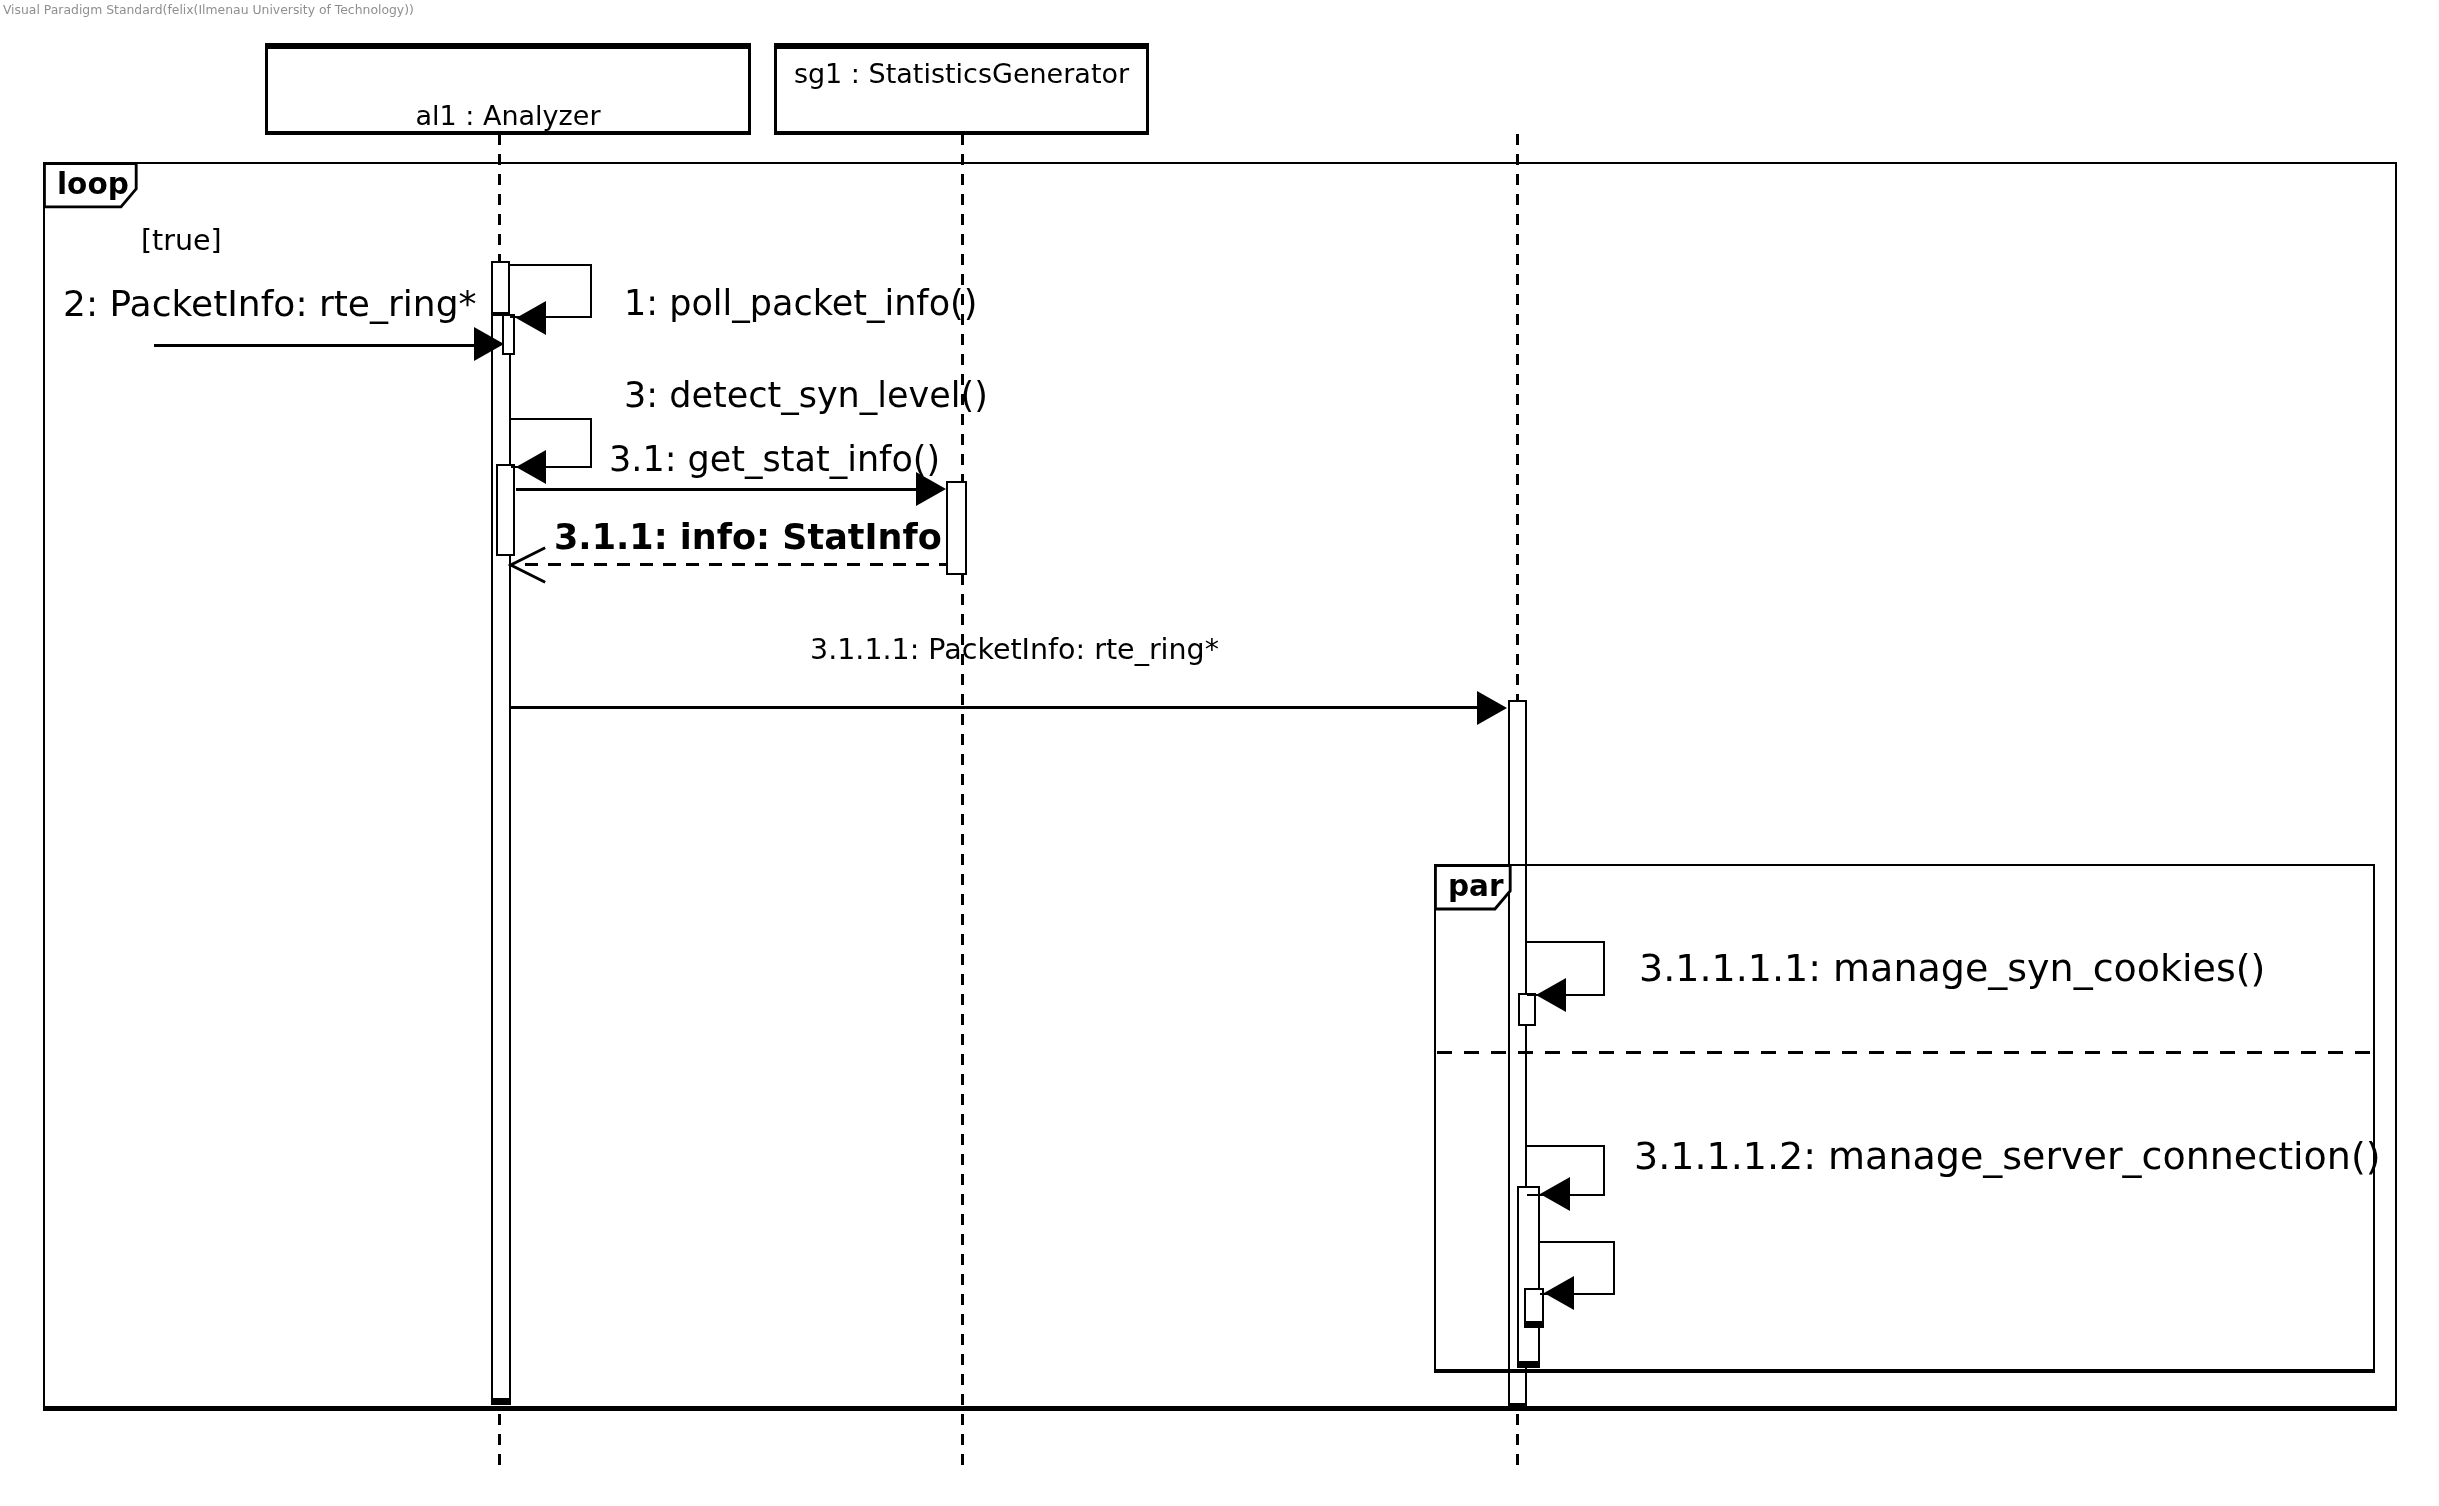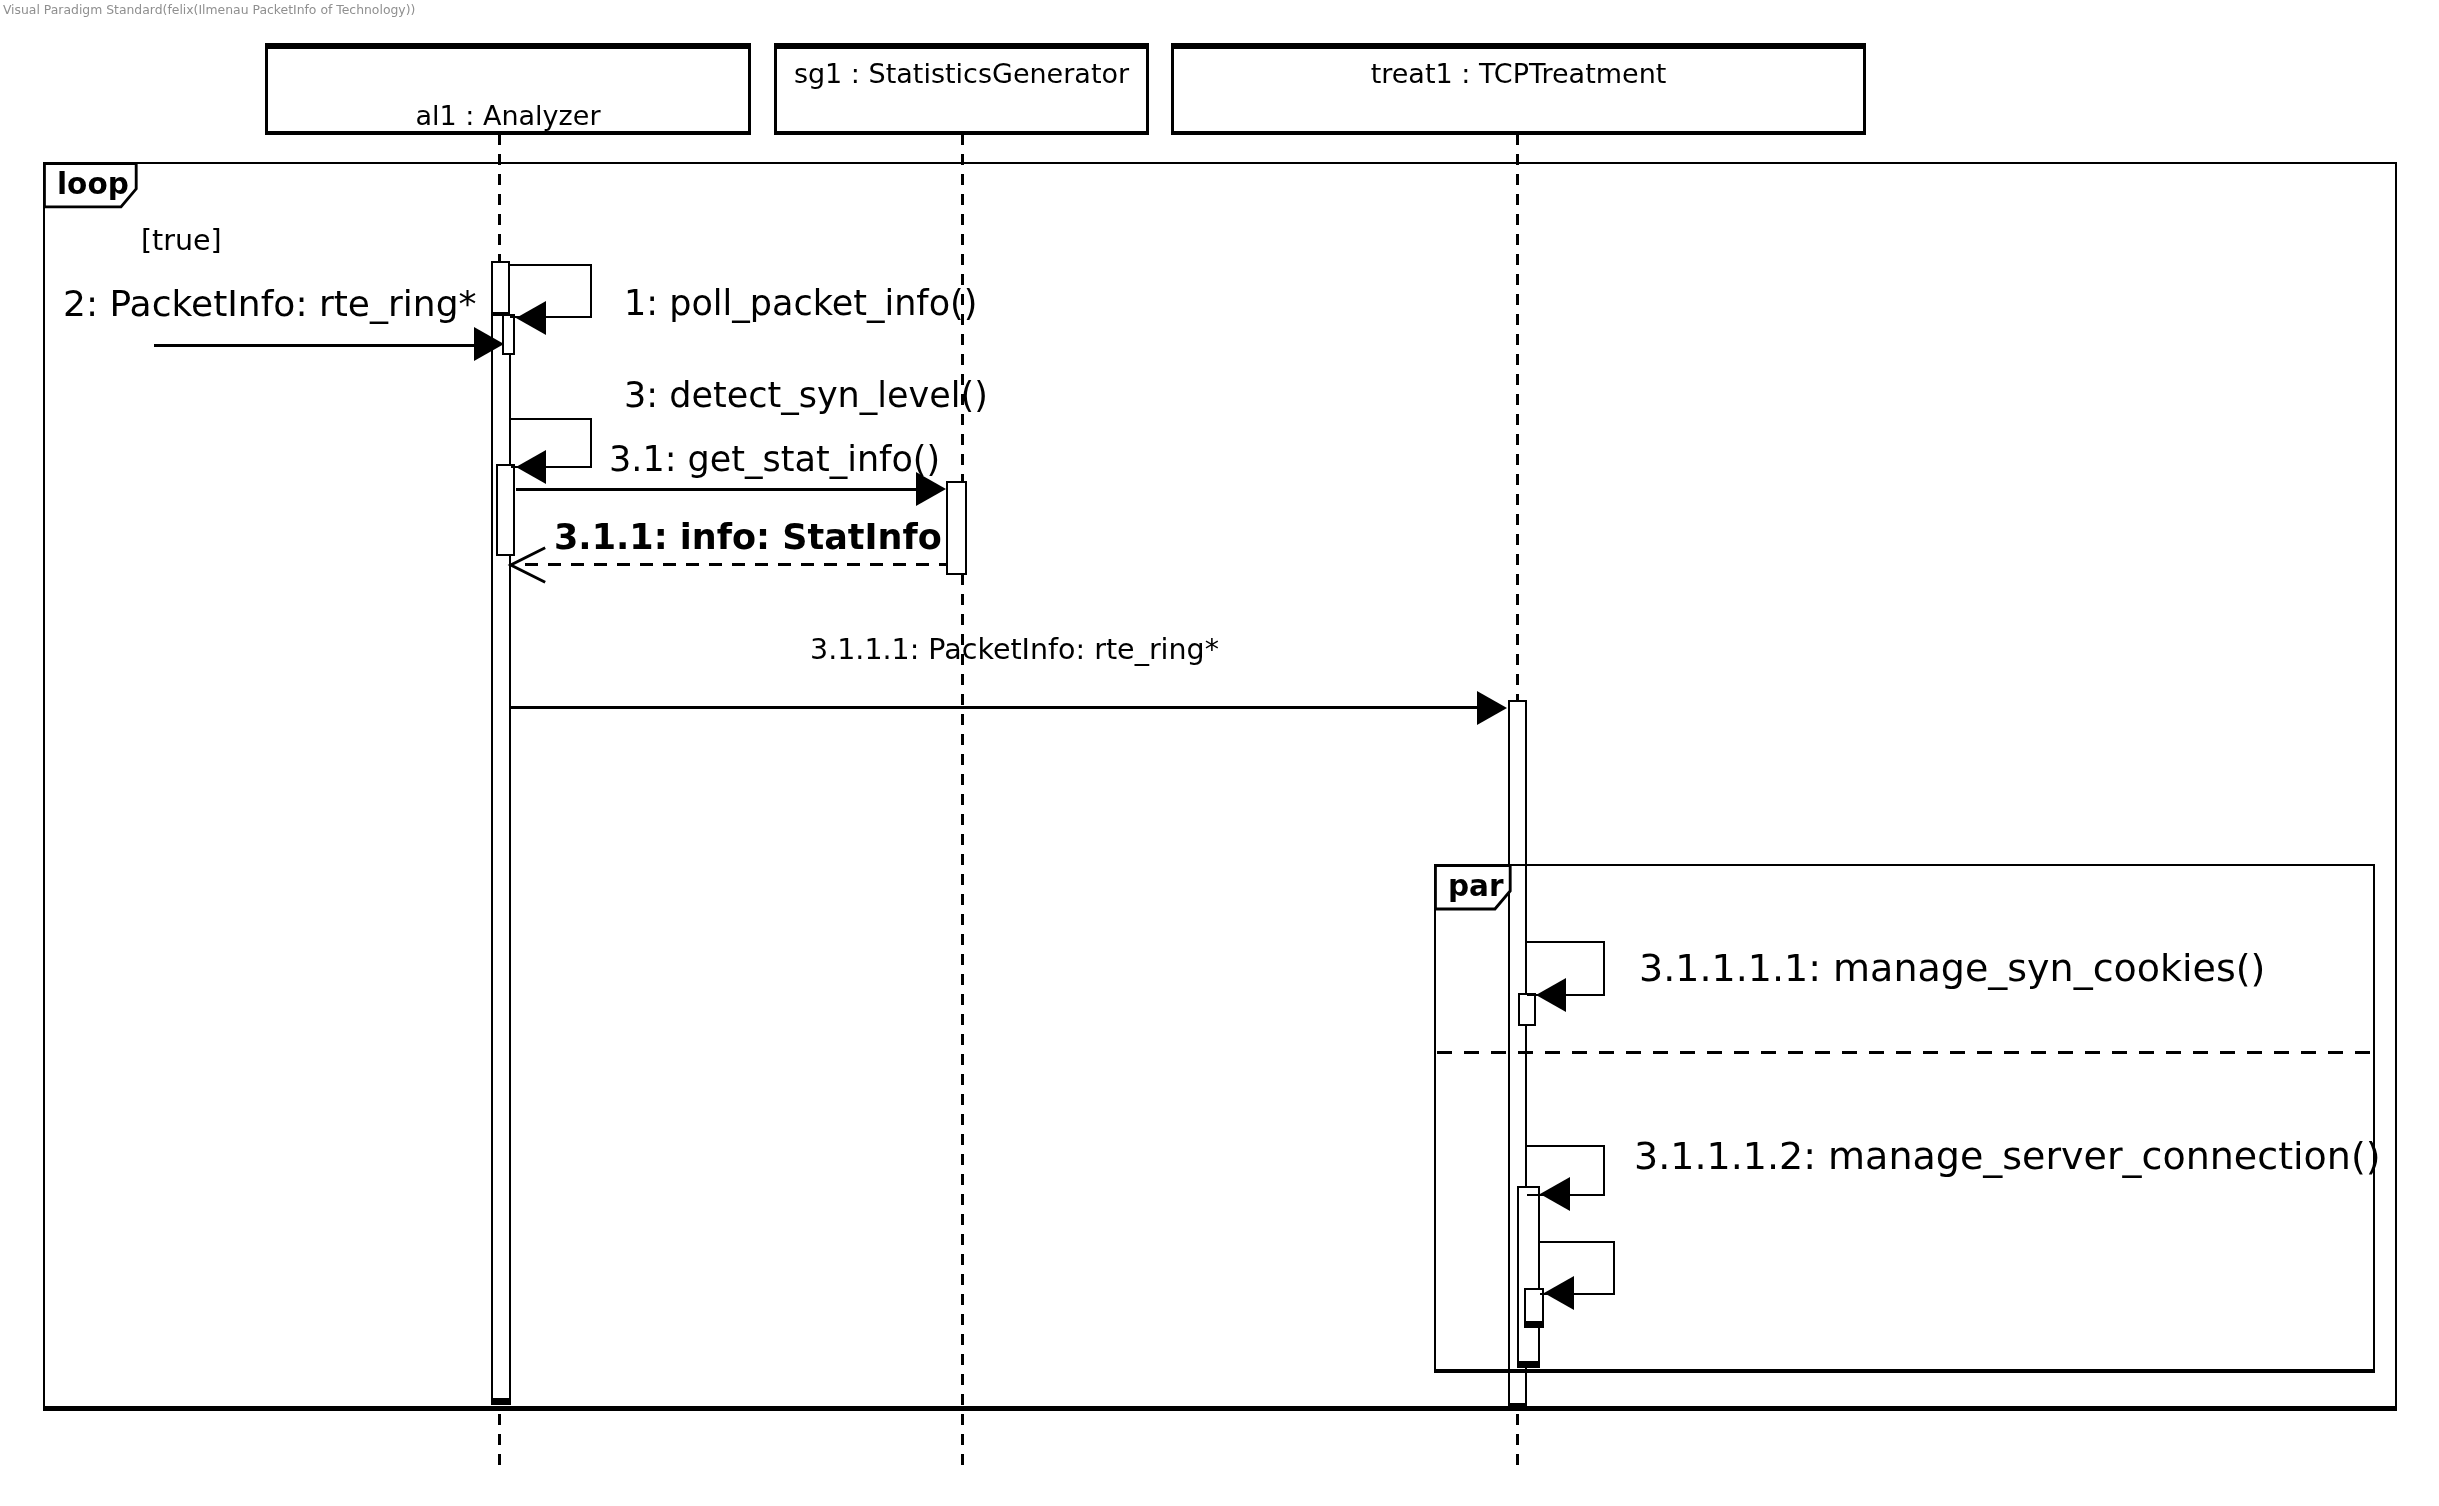--- a/index.html
+++ b/index.html
@@ -38,34 +38,31 @@
   
   .mlabel{font-size:35px;line-height:1.2;white-space:nowrap;z-index:9;}
   .mlabel-sm{font-size:28.5px;}
   .mlabel-lg{font-size:38px;}
 </style>
 </head>
 <body>
 
 <div id="canvas">
 
-  <div class="abs watermark" style="left:2.9px;top:1.9px;">Visual Paradigm Standard(felix(Ilmenau PacketInfo of Technology))</div>
+  <div class="abs watermark" style="left:2.9px;top:1.9px;">Visual Paradigm Standard(felix(Ilmenau University of Technology))</div>
 
   <div class="abs lifeline" style="left:498px;top:134px;height:1338px;"></div>
   <div class="abs lifeline" style="left:961px;top:134px;height:1338px;"></div>
   <div class="abs lifeline" style="left:1516px;top:134px;height:1338px;"></div>
 
   <div class="abs head" style="left:265px;top:43px;width:486px;height:92px;align-items:flex-end;">
     <span>al1 : Analyzer</span>
   </div>
   <div class="abs head" style="left:774px;top:43px;width:375px;height:92px;">
     <span>sg1 : StatisticsGenerator</span>
-  </div>
-  <div class="abs head" style="left:1171px;top:43px;width:695px;height:92px;">
-    <span>treat1 : TCPTreatment</span>
   </div>
 
   <div class="abs act" style="left:491px;top:261px;width:19px;height:53px;"></div>
   <div class="abs act cap" style="left:491px;top:314px;width:20px;height:1091px;"></div>
   <div class="abs act" style="left:502px;top:314px;width:13.3px;height:41px;"></div>
   <div class="abs act" style="left:496px;top:464px;width:19px;height:92px;"></div>
   <div class="abs act" style="left:946px;top:481px;width:21px;height:94px;"></div>
   <div class="abs act cap" style="left:1508px;top:700px;width:19px;height:710px;"></div>
   <div class="abs act" style="left:1518px;top:993px;width:18px;height:33px;"></div>
   <div class="abs act cap" style="left:1517px;top:1186px;width:23px;height:182px;"></div>

